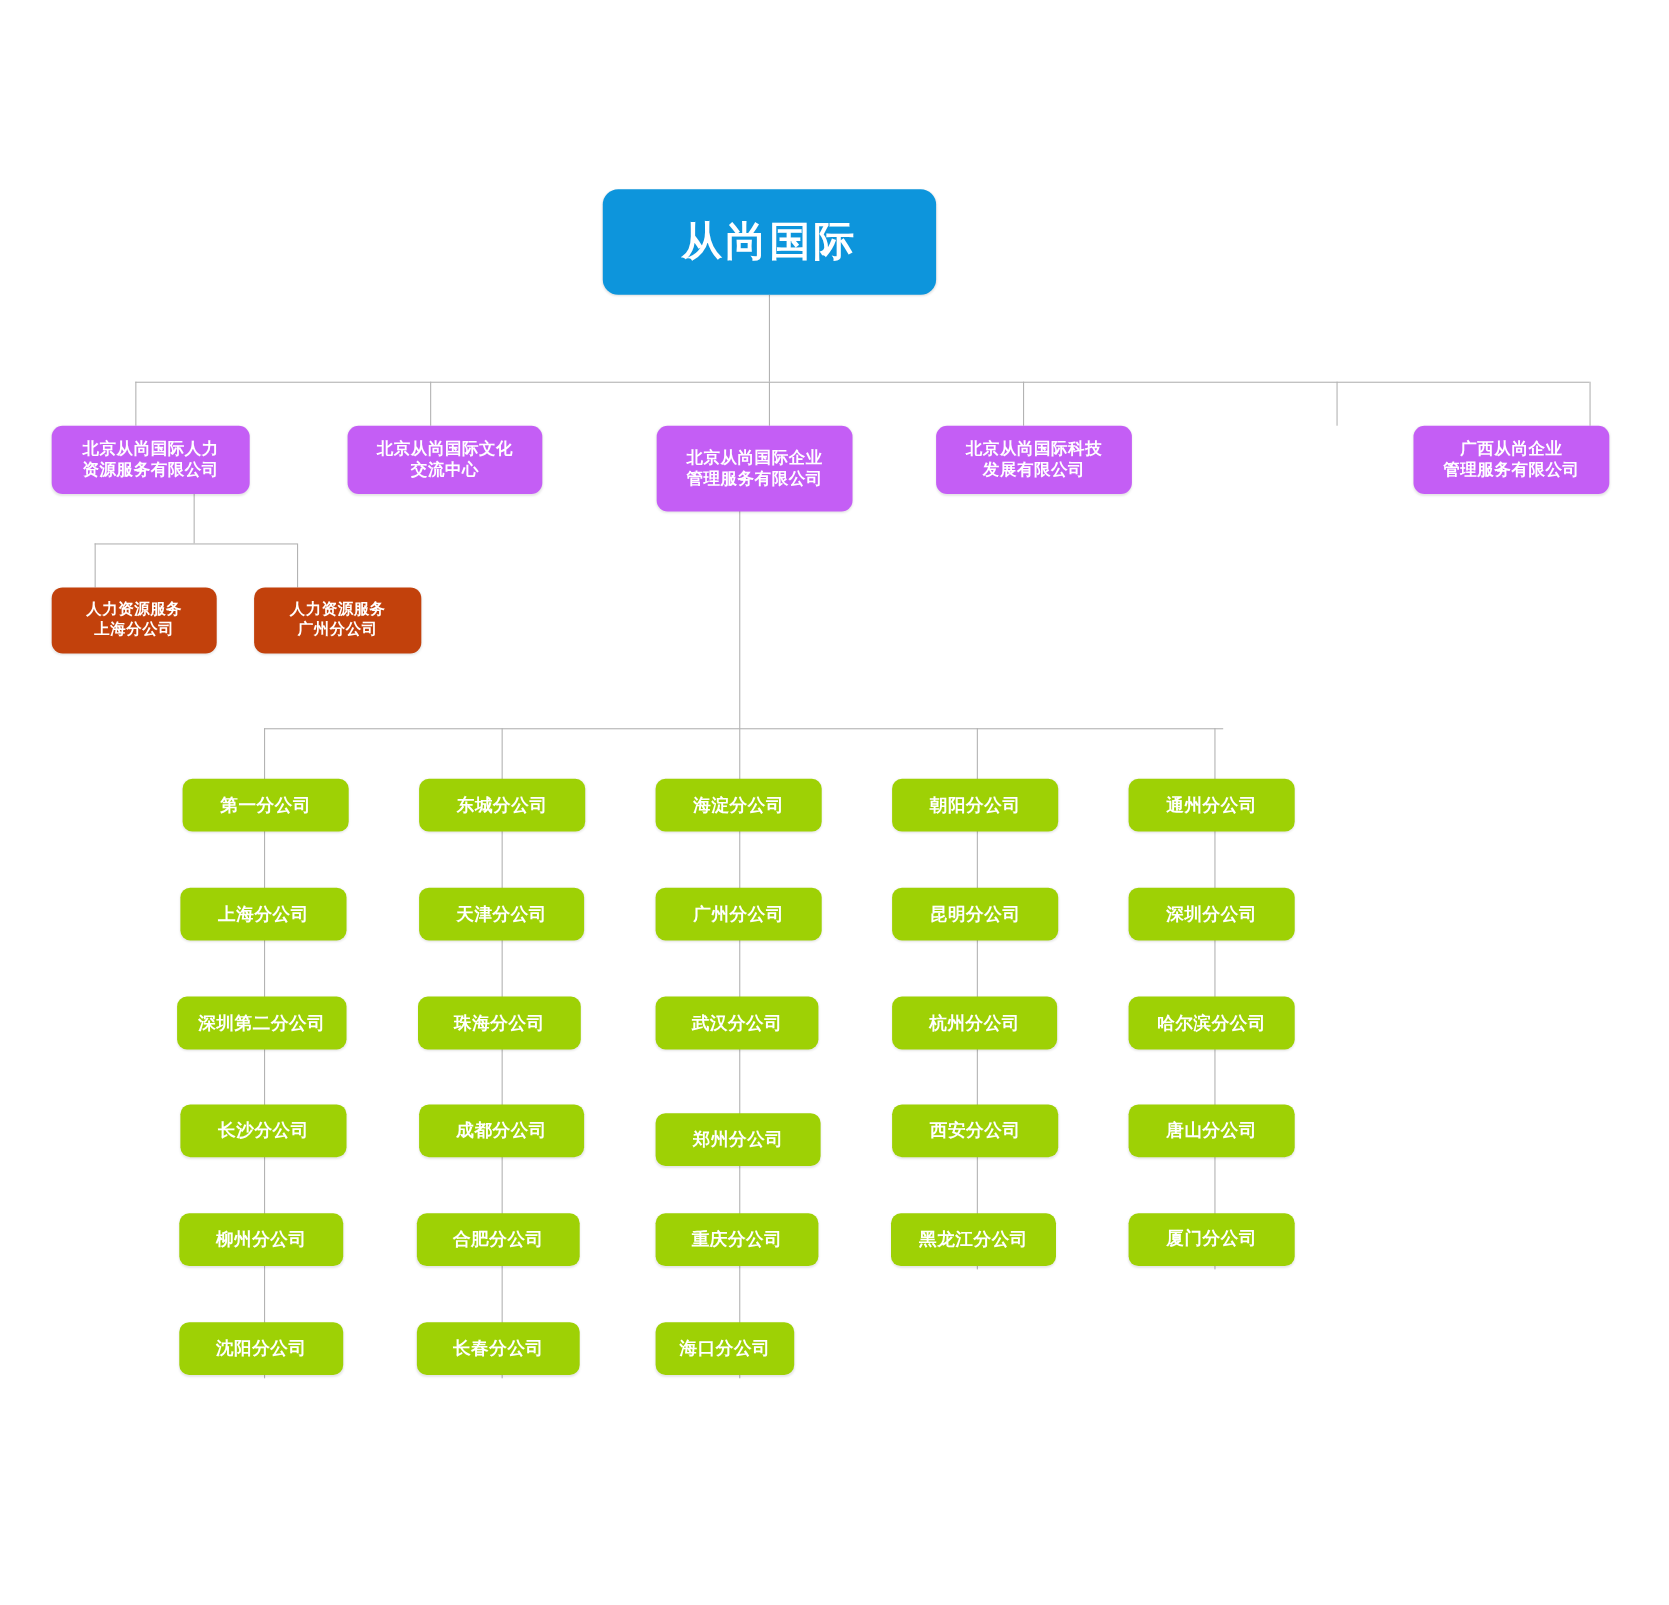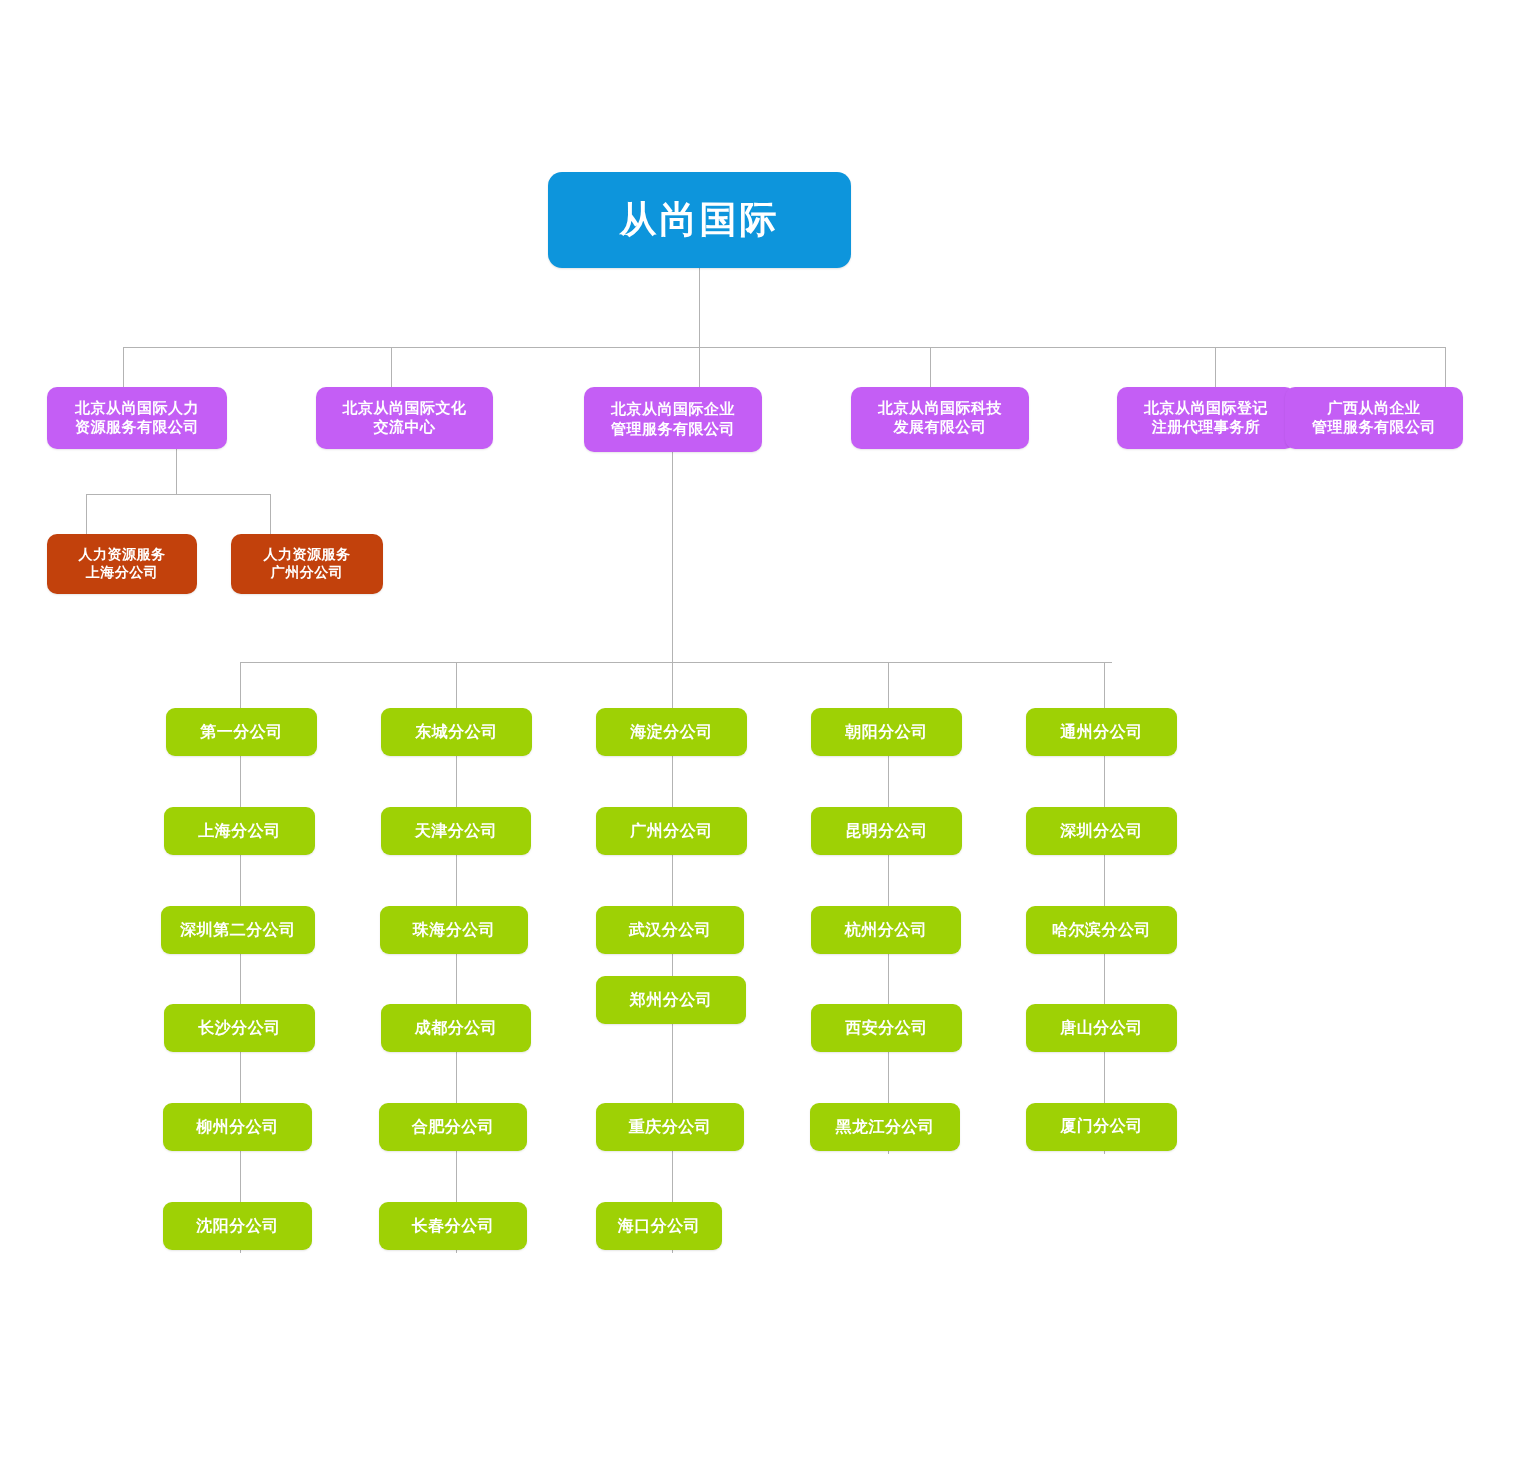--- a/index.html
+++ b/index.html
@@ -96,26 +96,24 @@
   <div class="line vline" style="left:672px; top:662px; height:591px;"></div>
   <div class="line vline" style="left:888px; top:662px; height:492px;"></div>
   <div class="line vline" style="left:1104px; top:662px; height:492px;"></div>
 
   <div class="node node-root" style="left:548px; top:172px; width:303px; height:96px;">从尚国际</div>
 
   <div class="node node-div" style="left:316px; top:387px; width:177px; height:62px;">北京从尚国际文化
 交流中心</div>
   <div class="node node-div" style="left:47px; top:387px; width:180px; height:62px;">北京从尚国际人力
 资源服务有限公司</div>
-  <div class="node node-div" style="left:584px; top:387px; width:178px; height:65px;text-align:center;">北京从尚国际企业
+  <div class="node node-div" style="left:597px; top:387px; width:178px; height:78px;text-align:center;">北京从尚国际企业
 管理服务有限公司</div>
   <div class="node node-div" style="left:851px; top:387px; width:178px; height:62px;">北京从尚国际科技
 发展有限公司</div>
-  <div class="node node-div" style="left:1117px; top:387px; width:178px; height:62px;">北京从尚国际登记
-注册代理事务所</div>
   <div class="node node-div" style="left:1285px; top:387px; width:178px; height:62px;">广西从尚企业
 管理服务有限公司</div>
 
   <div class="node node-sub" style="left:47px; top:534px; width:150px; height:60px;">人力资源服务
 上海分公司</div>
   <div class="node node-sub" style="left:231px; top:534px; width:152px; height:60px;">人力资源服务
 广州分公司</div>
 
   <div class="node node-branch" style="left:166px; top:708px; width:151px; height:48px;">第一分公司</div>
   <div class="node node-branch" style="left:164px; top:807px; width:151px; height:48px;">上海分公司</div>
@@ -127,21 +125,21 @@
   <div class="node node-branch" style="left:381px; top:708px; width:151px; height:48px;">东城分公司</div>
   <div class="node node-branch" style="left:381px; top:807px; width:150px; height:48px;">天津分公司</div>
   <div class="node node-branch" style="left:380px; top:906px; width:148px; height:48px;">珠海分公司</div>
   <div class="node node-branch" style="left:381px; top:1004px; width:150px; height:48px;">成都分公司</div>
   <div class="node node-branch" style="left:379px; top:1103px; width:148px; height:48px;">合肥分公司</div>
   <div class="node node-branch" style="left:379px; top:1202px; width:148px; height:48px;">长春分公司</div>
 
   <div class="node node-branch" style="left:596px; top:708px; width:151px; height:48px;">海淀分公司</div>
   <div class="node node-branch" style="left:596px; top:807px; width:151px; height:48px;">广州分公司</div>
   <div class="node node-branch" style="left:596px; top:906px; width:148px; height:48px;">武汉分公司</div>
-  <div class="node node-branch" style="left:596px; top:976px; width:150px; height:48px;">郑州分公司</div>
+  <div class="node node-branch" style="left:596px; top:1012px; width:150px; height:48px;">郑州分公司</div>
   <div class="node node-branch" style="left:596px; top:1103px; width:148px; height:48px;">重庆分公司</div>
   <div class="node node-branch" style="left:596px; top:1202px; width:126px; height:48px;">海口分公司</div>
 
   <div class="node node-branch" style="left:811px; top:708px; width:151px; height:48px;">朝阳分公司</div>
   <div class="node node-branch" style="left:811px; top:807px; width:151px; height:48px;">昆明分公司</div>
   <div class="node node-branch" style="left:811px; top:906px; width:150px; height:48px;">杭州分公司</div>
   <div class="node node-branch" style="left:811px; top:1004px; width:151px; height:48px;">西安分公司</div>
   <div class="node node-branch" style="left:810px; top:1103px; width:150px; height:48px;">黑龙江分公司</div>
 
   <div class="node node-branch" style="left:1026px; top:708px; width:151px; height:48px;">通州分公司</div>

